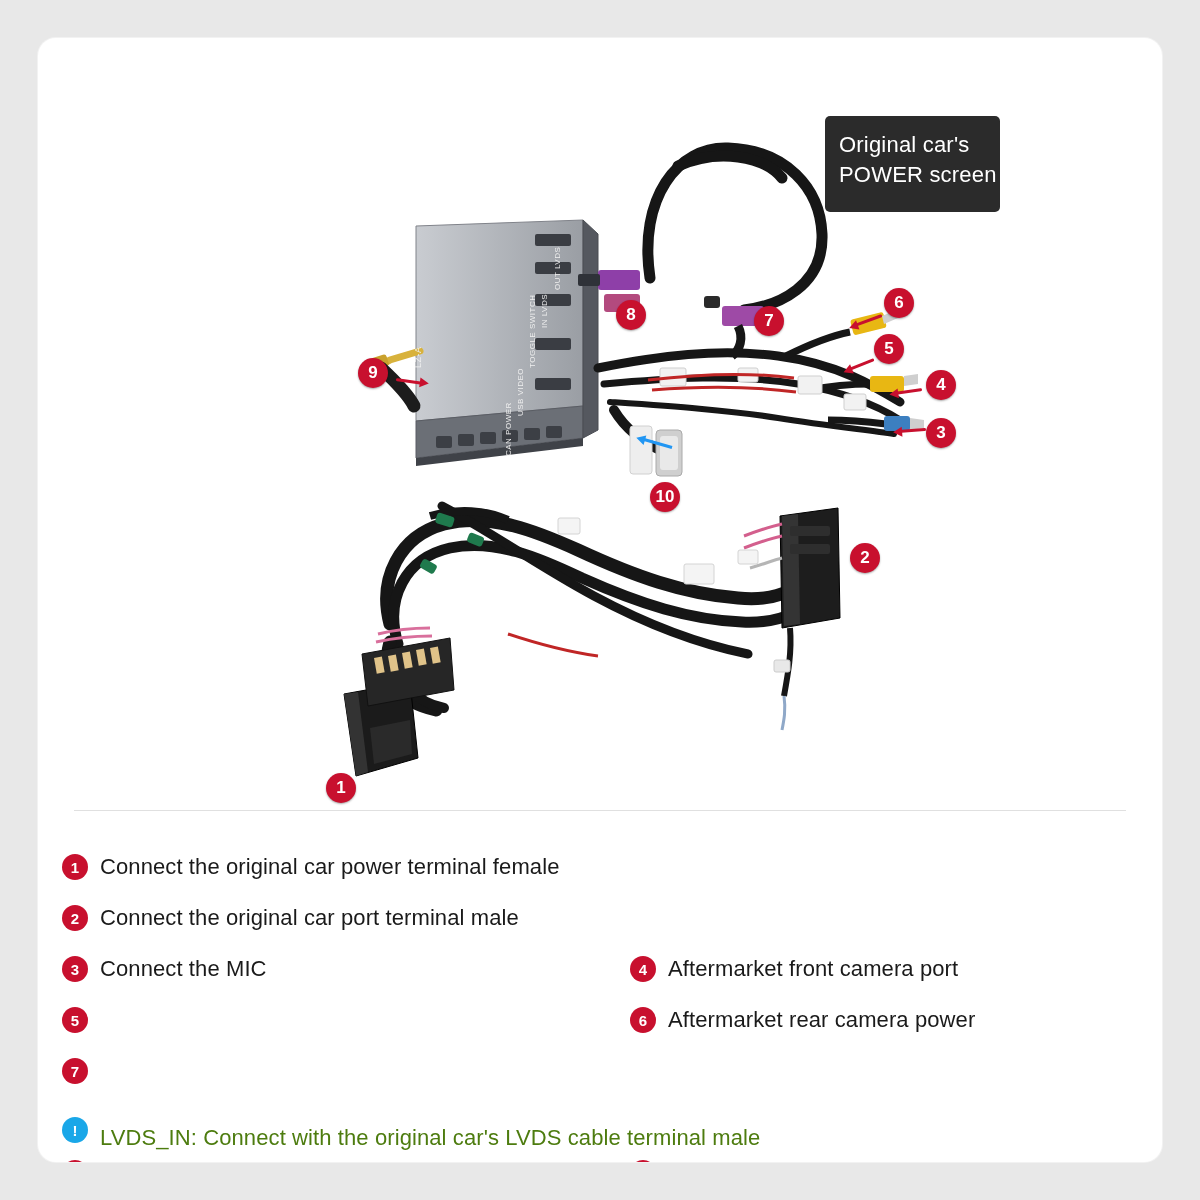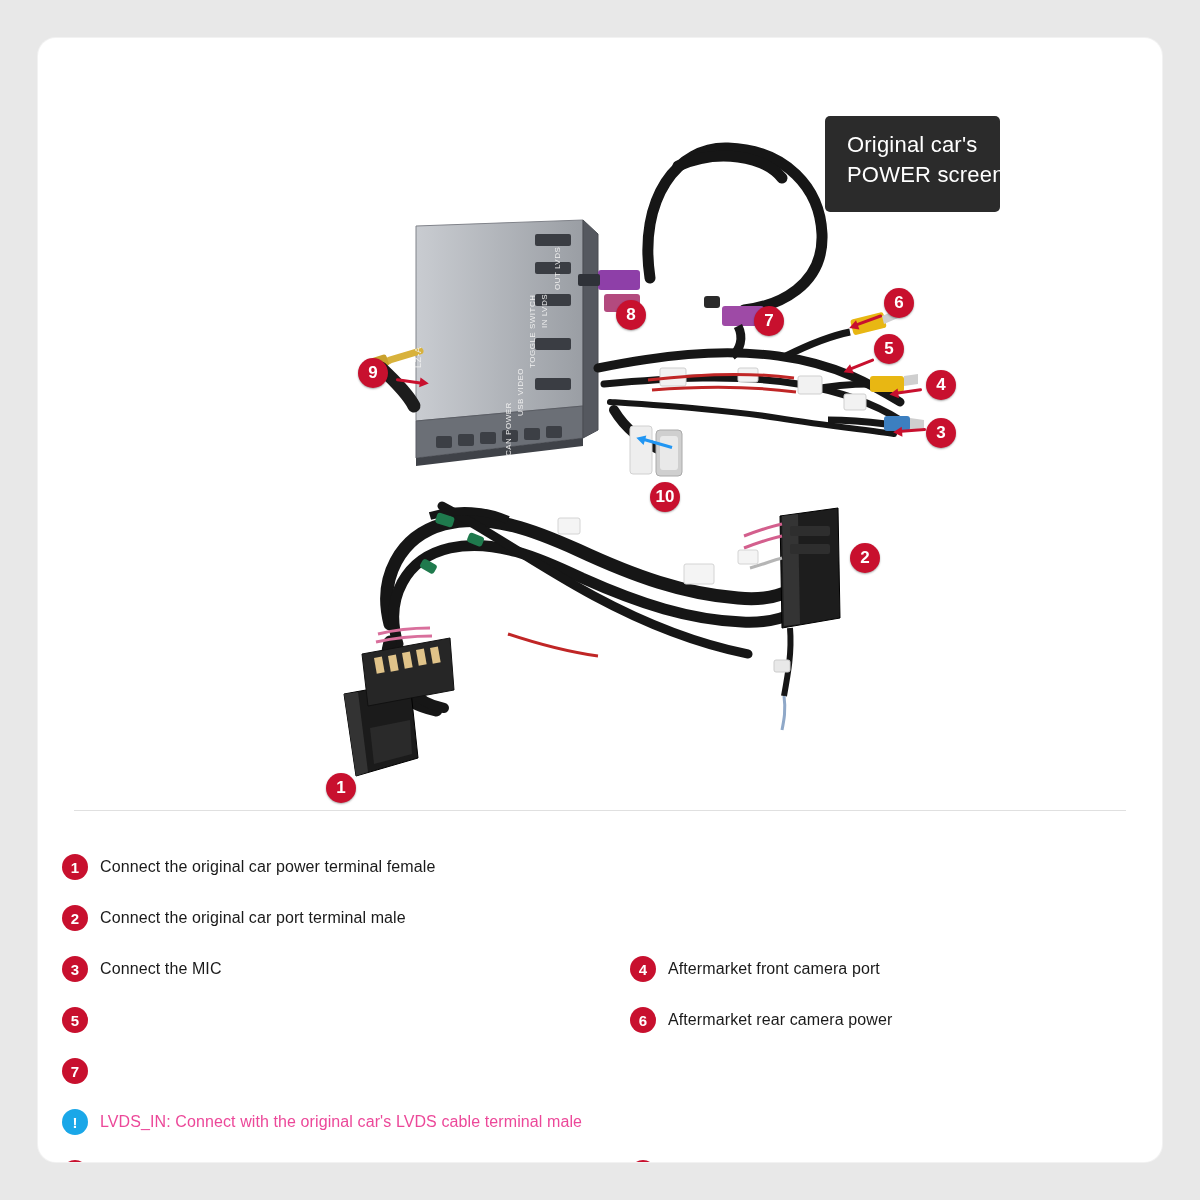--- a/index.html
+++ b/index.html
@@ -39,21 +39,21 @@
     position: absolute;
     left: 787px;
     top: 78px;
     width: 175px;
     height: 96px;
     background: #2b2b2b;
     border-radius: 5px;
     color: #ffffff;
     font-size: 22px;
     line-height: 30px;
-    padding: 14px 0 0 22px;
+    padding: 14px 0 0 14px;
     box-sizing: border-box;
     letter-spacing: .2px;
   }
   #lvds-box div { white-space: nowrap; }
   .port-label {
     position: absolute;
     color: #efefef;
     font-size: 8px;
     font-family: "Liberation Sans", sans-serif;
     letter-spacing: .5px;
@@ -140,25 +140,25 @@
     color: #fff;
     font-size: 15px;
     font-weight: bold;
     display: flex;
     align-items: center;
     justify-content: center;
     margin-right: 12px;
   }
   .legend-badge.blue { background: #1aa7e8; }
   .legend-text {
-    font-size: 16px;
+    font-size: 22px;
     color: #1a1a1a;
     letter-spacing: .1px;
   }
-  .legend-text.blue { color: #ec4899; }
+  .legend-text.blue { color: #4d7c0f; margin-top: 16px; }
 </style>
 </head>
 <body>
 
 <div id="page">
   <div id="card">
 
     <div id="photo">
 
       <svg width="1124" height="770" style="position:absolute;left:0;top:0;">

